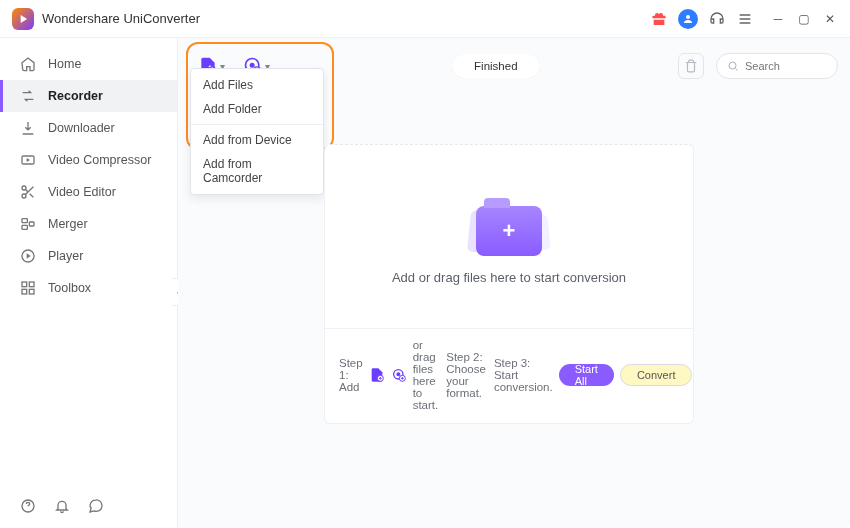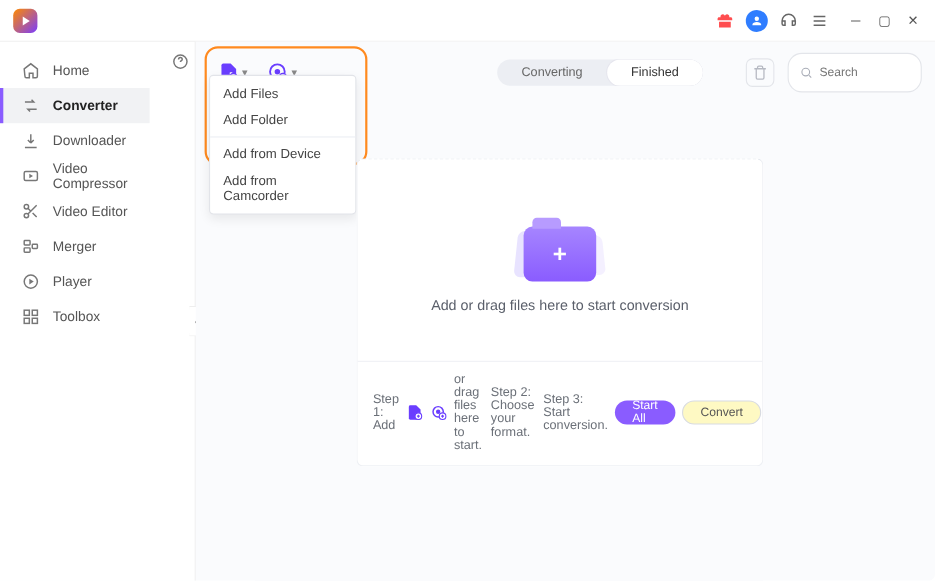--- a/index.html
+++ b/index.html
@@ -13,21 +13,21 @@
   .titlebar-spacer { flex: 1; }
   .titlebar-icons { display: flex; align-items: center; gap: 10px; }
   .tb-icon { width: 18px; height: 18px; display: flex; align-items: center; justify-content: center; color: #666; cursor: pointer; }
   .tb-icon.user { width: 20px; height: 20px; border-radius: 50%; background: #2f7dff; color: #fff; font-size: 11px; }
   .tb-icon.gift { color: #ff4d4f; }
   .winctrl { display: flex; align-items: center; gap: 10px; margin-left: 6px; }
   .winctrl span { width: 16px; height: 16px; display:flex; align-items:center; justify-content:center; color:#555; cursor:pointer; font-size:12px; }
 
   
   .body { display: flex; height: calc(528px - 38px); }
-  .sidebar { width: 178px; border-right: 1px solid #eee; display: flex; flex-direction: row; padding-top: 10px; }
+  .sidebar { width: 178px; border-right: 1px solid #eee; display: flex; flex-direction: column; padding-top: 10px; }
   .nav { flex: 1; }
   .nav-item { display: flex; align-items: center; gap: 12px; height: 32px; padding: 0 20px; font-size: 12.5px; color: #555; cursor: pointer; }
   .nav-item.active { background: #f1f2f4; color: #222; font-weight: 600; border-left: 3px solid #8a5cff; padding-left: 17px; }
   .nav-item .nicon { width: 16px; height: 16px; display:flex; align-items:center; justify-content:center; color:#777; }
   .nav-item .nicon.dot-badge { position: relative; }
   .nav-item .nicon.dot-badge::after { content:''; position:absolute; top:-2px; right:-4px; width:5px; height:5px; border-radius:50%; background:#ff4d4f; }
   .sidebar-bottom { display:flex; gap:18px; padding: 0 20px 14px; color:#777; }
   .sidebar-bottom .sicon { width:16px; height:16px; cursor:pointer; display:flex; align-items:center; justify-content:center; }
   .collapse-handle { position:absolute; left:172px; top:278px; width:14px; height:28px; background:#fff; border:1px solid #eee; border-left:none; border-radius:0 6px 6px 0; display:flex; align-items:center; justify-content:center; color:#888; font-size:10px; cursor:pointer; }
 
@@ -35,21 +35,21 @@
   .main { flex:1; background:#fafbfd; border-radius: 0 0 6px 0; position: relative; padding: 8px 12px; }
   .toolbar { display:flex; align-items:center; height: 40px; }
   .add-group { display:flex; align-items:center; gap:18px; padding-left: 8px; }
   .tool-btn { display:flex; align-items:center; gap: 2px; cursor:pointer; color:#6a3eff; }
   .tool-btn .chev { font-size:10px; color:#888; }
   .segmented { margin-left: 182px; display:flex; background:#eceef3; border-radius:14px; height:24px; overflow:hidden; }
   .seg { padding: 0 22px; font-size:11.5px; display:flex; align-items:center; color:#666; cursor:pointer; }
   .seg.active { background:#fff; border-radius:14px; color:#333; box-shadow:0 0 0 1px #e6e6ee; }
   .right-tools { margin-left:auto; display:flex; align-items:center; gap:12px; }
   .trash { width:26px; height:26px; border:1px solid #e3e5ea; border-radius:6px; display:flex; align-items:center; justify-content:center; color:#b6b9c2; cursor:pointer; }
-  .search { display:flex; align-items:center; gap:6px; width:122px; height:36px; border:1px solid #e3e5ea; border-radius:13px; padding:0 10px; color:#a9adb7; font-size:11px; background:#fff; }
+  .search { display:flex; align-items:center; gap:6px; width:122px; height:26px; border:1px solid #e3e5ea; border-radius:13px; padding:0 10px; color:#a9adb7; font-size:11px; background:#fff; }
   .search input { border:none; outline:none; width:80px; font-size:11px; color:#555; background:transparent; }
   .search svg { width:12px; height:12px; color:#a9adb7; }
 
   
   .dropdown-frame { position:absolute; left:8px; top:4px; width:148px; height:108px; border:2px solid #ff8a1f; border-radius:12px; pointer-events:none; }
   .dropdown { position:absolute; left:12px; top:30px; width:134px; background:#fff; border:1px solid #e2e4e9; border-radius:4px; box-shadow:0 4px 10px rgba(0,0,0,0.08); padding: 4px 0; }
   .dd-item { padding: 5px 12px; font-size:12px; color:#444; cursor:pointer; }
   .dd-sep { height:1px; background:#eceef3; margin:3px 0; }
 
   
@@ -72,20 +72,21 @@
 </style>
 </head>
 <body>
 
 <div class="titlebar">
   <div class="app-logo">
     <svg viewBox="0 0 24 24" fill="#fff">
         <path d="M8 5v14l11-7z"></path>
       </svg>
   </div>
+  <div class="app-title">Wondershare UniConverter</div>
   <div class="titlebar-spacer"></div>
   <div class="titlebar-icons">
     <span class="tb-icon gift">
       <svg width="16" height="16" viewBox="0 0 24 24" fill="currentColor">
           <path d="M20 7h-2.2c.1-.3.2-.6.2-1 0-1.7-1.3-3-3-3-1.1 0-2 .5-2.6 1.3L12 5l-.4-.7C11 3.5 10.1 3 9 3 7.3 3 6 4.3 6 6c0 .4.1.7.2 1H4c-1.1 0-2 .9-2 2v2h20V9c0-1.1-.9-2-2-2zm-8 14H4v-8h8v8zm8 0h-8v-8h8v8z"></path>
         </svg>
     </span>
     <span class="tb-icon user">
       <svg width="12" height="12" viewBox="0 0 24 24" fill="#fff">
           <path d="M12 12a4 4 0 1 0 0-8 4 4 0 0 0 0 8zm0 2c-4 0-8 2-8 5v1h16v-1c0-3-4-5-8-5z"></path>
@@ -120,21 +121,21 @@
             </svg>
           </span>
         <span>Home</span>
       </div>
       <div class="nav-item active">
         <span class="nicon">
             <svg width="16" height="16" viewBox="0 0 24 24" fill="none" stroke="currentColor" stroke-width="2">
               <path d="M4 7h12l-3-3M20 17H8l3 3"></path>
             </svg>
           </span>
-        <span>Converter</span>
+        <span>Recorder</span>
       </div>
       <div class="nav-item">
         <span class="nicon">
             <svg width="16" height="16" viewBox="0 0 24 24" fill="none" stroke="currentColor" stroke-width="2">
               <path d="M12 3v12m0 0l-4-4m4 4l4-4M4 21h16"></path>
             </svg>
           </span>
         <span>Downloader</span>
       </div>
       <div class="nav-item">
@@ -226,21 +227,20 @@
               <circle cx="11" cy="11" r="8"></circle>
               <circle cx="11" cy="11" r="2" fill="#6a3eff"></circle>
               <circle cx="17" cy="17" r="4" fill="#fff" stroke="#6a3eff" stroke-width="1.5"></circle>
               <path d="M17 15v4M15 17h4" stroke="#6a3eff" stroke-width="1.5"></path>
             </svg>
           <span class="chev">▾</span>
         </div>
       </div>
 
       <div class="segmented">
-        <div class="seg">Converting</div>
         <div class="seg active">Finished</div>
       </div>
 
       <div class="right-tools">
         <div class="trash">
           <svg width="14" height="14" viewBox="0 0 24 24" fill="none" stroke="currentColor" stroke-width="2">
               <path d="M3 6h18M8 6V4a2 2 0 012-2h4a2 2 0 012 2v2M6 6v14a2 2 0 002 2h8a2 2 0 002-2V6"></path>
             </svg>
         </div>
         <div class="search">

